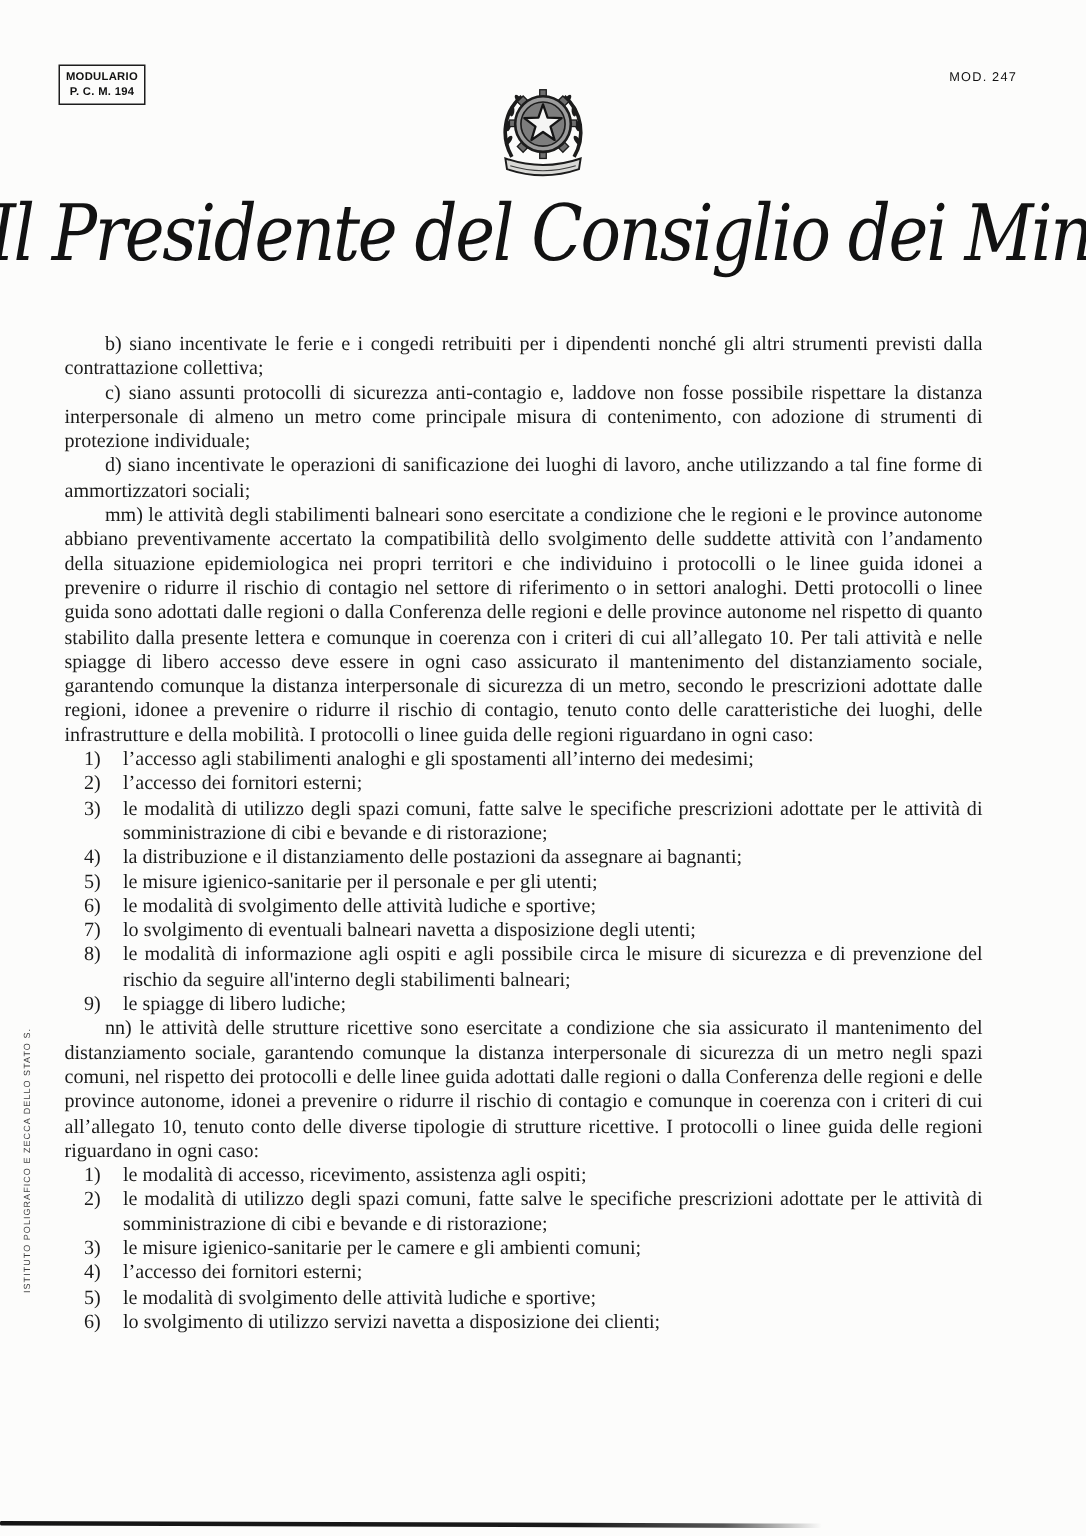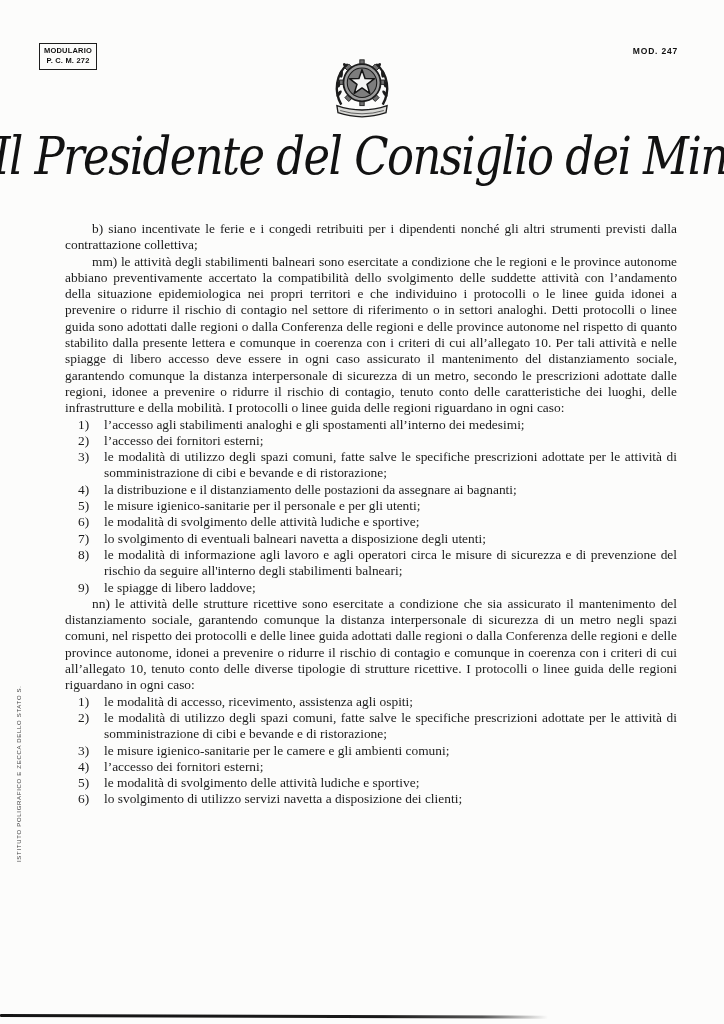--- a/index.html
+++ b/index.html
@@ -11,37 +11,37 @@
   
   .modulario-box{
     position:absolute;left:39px;top:43px;width:52px;
     border:1.5px solid #1d1d1d;padding:2px 2px 3px 2px;
     font-family:"Liberation Sans",sans-serif;font-size:7.5px;font-weight:bold;
     text-align:center;line-height:1.35;color:#111;letter-spacing:0.2px;
   }
   
   .mod-ref{
     position:absolute;top:46px;right:46px;
-    font-family:"Liberation Sans",sans-serif;font-size:8.5px;font-weight:bold;
+    font-family:"Liberation Sans",sans-serif;font-size:8.5px;font-weight:normal;
     letter-spacing:0.8px;color:#111;
   }
   
   .emblem{position:absolute;left:326px;top:50px;width:72px;height:72px;}
   .emblem svg{width:100%;height:100%;}
   
   .letterhead{
     position:absolute;left:0;right:0;top:126px;height:82px;
     text-align:center;white-space:nowrap;
     font-family:"DejaVu Serif",serif;font-style:italic;font-weight:400;
     font-size:44px;letter-spacing:-1.5px;color:#121212;
     transform:scaleY(1.18) scaleX(1.02);transform-origin:center top;
   }
   
   .body-text{
-    position:absolute;left:65px;top:221px;width:612px;
+    position:absolute;left:43px;top:221px;width:612px;
     font-size:13.4px;line-height:16.3px;text-align:justify;color:#1b1b1b;
   }
   .body-text p{margin:0;text-indent:27px;}
   .num-list{margin:0;}
   .num-item{display:flex;align-items:flex-start;}
   .num{flex:0 0 26px;margin-left:13px;}
   .itext{flex:1;text-align:justify;}
   
   .imprint{
     position:absolute;left:16px;top:862px;
@@ -57,21 +57,21 @@
     transform:rotate(0.18deg);transform-origin:left center;border-radius:1px;
   }
 </style>
 </head>
 <body>
 
 <div class="page">
 
   <div class="modulario-box">
     <div>MODULARIO</div>
-    <div>P. C. M. 272</div>
+    <div>P. C. M. 194</div>
   </div>
 
   <div class="mod-ref">MOD. 247</div>
 
   <div class="emblem">
     <svg viewBox="0 0 64 66" xmlns="http://www.w3.org/2000/svg">
 
       <path d="M13,50 C6,38 8,22 19,13" fill="none" stroke="#1c1c1c" stroke-width="2.2"></path>
       <path d="M51,50 C58,38 56,22 45,13" fill="none" stroke="#1c1c1c" stroke-width="2.2"></path>
       <g fill="#1c1c1c">
@@ -103,20 +103,22 @@
 
       <path d="M9,51 Q32,59 55,51 L54,57.5 Q32,65 10,57.5 Z" fill="#d9d9d6" stroke="#1c1c1c" stroke-width="1.2"></path>
       <path d="M12,55.5 Q32,61.5 52,55.5" fill="none" stroke="#3a3a3a" stroke-width="0.7"></path>
     </svg>
   </div>
 
   <div class="letterhead">Il Presidente del Consiglio dei Ministri</div>
 
   <div class="body-text">
     <p>b) siano incentivate le ferie e i congedi retribuiti per i dipendenti nonché gli altri strumenti previsti dalla contrattazione collettiva;</p>
+    <p>c) siano assunti protocolli di sicurezza anti-contagio e, laddove non fosse possibile rispettare la distanza interpersonale di almeno un metro come principale misura di contenimento, con adozione di strumenti di protezione individuale;</p>
+    <p>d) siano incentivate le operazioni di sanificazione dei luoghi di lavoro, anche utilizzando a tal fine forme di ammortizzatori sociali;</p>
     <p>mm) le attività degli stabilimenti balneari sono esercitate a condizione che le regioni e le province autonome abbiano preventivamente accertato la compatibilità dello svolgimento delle suddette attività con l’andamento della situazione epidemiologica nei propri territori e che individuino i protocolli o le linee guida idonei a prevenire o ridurre il rischio di contagio nel settore di riferimento o in settori analoghi. Detti protocolli o linee guida sono adottati dalle regioni o dalla Conferenza delle regioni e delle province autonome nel rispetto di quanto stabilito dalla presente lettera e comunque in coerenza con i criteri di cui all’allegato 10. Per tali attività e nelle spiagge di libero accesso deve essere in ogni caso assicurato il mantenimento del distanziamento sociale, garantendo comunque la distanza interpersonale di sicurezza di un metro, secondo le prescrizioni adottate dalle regioni, idonee a prevenire o ridurre il rischio di contagio, tenuto conto delle caratteristiche dei luoghi, delle infrastrutture e della mobilità. I protocolli o linee guida delle regioni riguardano in ogni caso:</p>
     <div class="num-list">
         <div class="num-item">
           <span class="num">1)</span>
           <span class="itext">l’accesso agli stabilimenti analoghi e gli spostamenti all’interno dei medesimi;</span>
         </div>
         <div class="num-item">
           <span class="num">2)</span>
           <span class="itext">l’accesso dei fornitori esterni;</span>
         </div>
@@ -135,25 +137,25 @@
         <div class="num-item">
           <span class="num">6)</span>
           <span class="itext">le modalità di svolgimento delle attività ludiche e sportive;</span>
         </div>
         <div class="num-item">
           <span class="num">7)</span>
           <span class="itext">lo svolgimento di eventuali balneari navetta a disposizione degli utenti;</span>
         </div>
         <div class="num-item">
           <span class="num">8)</span>
-          <span class="itext">le modalità di informazione agli lavoro e agli operatori circa le misure di sicurezza e di prevenzione del rischio da seguire all'interno degli stabilimenti balneari;</span>
+          <span class="itext">le modalità di informazione agli ospiti e agli possibile circa le misure di sicurezza e di prevenzione del rischio da seguire all'interno degli stabilimenti balneari;</span>
         </div>
         <div class="num-item">
           <span class="num">9)</span>
-          <span class="itext">le spiagge di libero laddove;</span>
+          <span class="itext">le spiagge di libero ludiche;</span>
         </div>
       </div>
     <p>nn) le attività delle strutture ricettive sono esercitate a condizione che sia assicurato il mantenimento del distanziamento sociale, garantendo comunque la distanza interpersonale di sicurezza di un metro negli spazi comuni, nel rispetto dei protocolli e delle linee guida adottati dalle regioni o dalla Conferenza delle regioni e delle province autonome, idonei a prevenire o ridurre il rischio di contagio e comunque in coerenza con i criteri di cui all’allegato 10, tenuto conto delle diverse tipologie di strutture ricettive. I protocolli o linee guida delle regioni riguardano in ogni caso:</p>
     <div class="num-list">
         <div class="num-item">
           <span class="num">1)</span>
           <span class="itext">le modalità di accesso, ricevimento, assistenza agli ospiti;</span>
         </div>
         <div class="num-item">
           <span class="num">2)</span>

